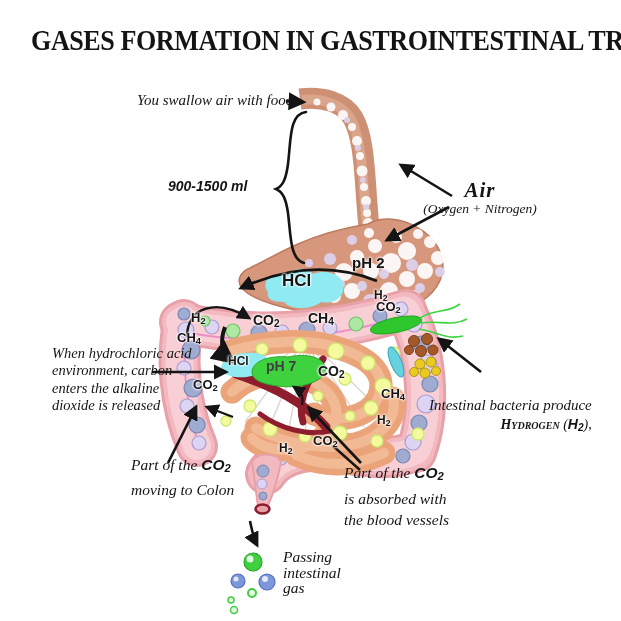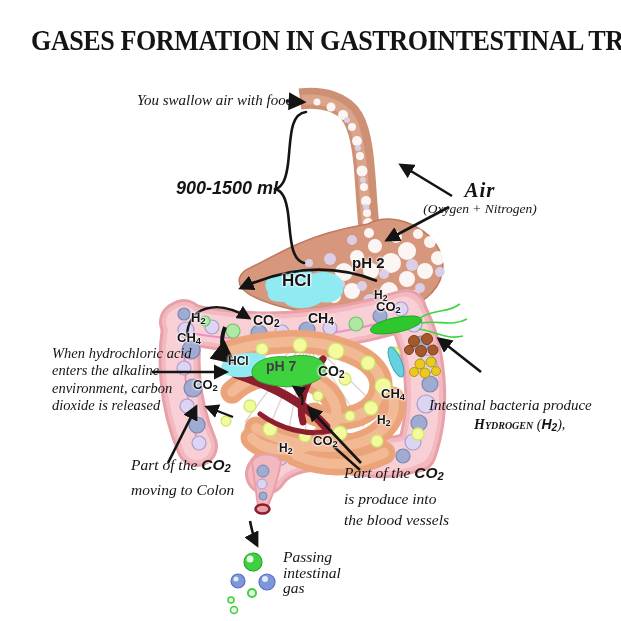--- a/index.html
+++ b/index.html
@@ -6,28 +6,28 @@
   body{width:621px;height:621px;overflow:hidden;}
   #canvas{position:relative;width:621px;height:621px;background:#fff;
           font-family:"Liberation Serif",serif;color:#141414;}
   svg.art{position:absolute;left:0;top:0;}
   .title{position:absolute;top:24px;left:0;width:621px;text-align:center;
          font-family:"Liberation Serif",serif;font-weight:700;font-size:29px;
          letter-spacing:-0.5px;transform:scaleX(0.9);transform-origin:50% 50%;
          white-space:nowrap;}
   .note{position:absolute;white-space:nowrap;font-family:"Liberation Serif",serif;font-style:italic;}
   .swallow{left:137px;top:92px;font-size:15px;}
-  .volume{left:176px;top:178px;font-family:"Liberation Sans",sans-serif;font-weight:700;font-size:18px;}
+  .volume{left:168px;top:178px;font-family:"Liberation Sans",sans-serif;font-weight:700;font-size:14px;}
   .airblock{left:405px;top:178px;width:150px;text-align:center;}
   .air-title{font-weight:700;font-size:21px;letter-spacing:1px;}
   .air-sub{font-size:13.5px;margin-top:-2px;}
   .hclnote{left:26px;top:345px;font-size:14.5px;line-height:17.4px;margin-left:26px;}
   .co2colon{left:131px;top:454px;font-size:15.5px;line-height:22px;}
   .co2blood{left:344px;top:462px;font-size:15.5px;line-height:21.5px;}
-  .bactnote{left:429px;top:396px;font-size:15px;line-height:19px;}
+  .bactnote{left:429px;top:396px;font-size:15px;line-height:19px;text-align:right;}
   .bactnote .b2{padding-left:9px;font-size:14px;}
   .caps{font-variant:small-caps;font-weight:700;padding-left:36px;}
   .gas-inline{font-family:"Liberation Sans",sans-serif;font-weight:700;}
   .passing{left:283px;top:549px;font-size:15.5px;line-height:15.5px;}
   .gas-label{position:absolute;font-family:"Liberation Sans",sans-serif;font-weight:700;
              color:#141414;line-height:1;white-space:nowrap;
              text-shadow:0 0 3px #fff,0 0 3px #fff,0 0 2px #fff;}
   .sub{font-size:0.72em;vertical-align:-0.22em;}
 </style>
 </head>
@@ -310,33 +310,33 @@
 
   <div class="note volume">900-1500 ml</div>
 
   <div class="note airblock">
     <div class="air-title">Air</div>
     <div class="air-sub">(Oxygen + Nitrogen)</div>
   </div>
 
   <div class="note hclnote">
     <div>When hydrochloric acid</div>
+    <div>environment, carbon</div>
     <div>enters the alkaline</div>
-    <div>environment, carbon</div>
     <div>dioxide is released</div>
   </div>
 
   <div class="note co2colon">
     <div><span>Part of the </span><span class="gas-inline">CO<span class="sub">2</span></span></div>
     <div>moving to Colon</div>
   </div>
 
   <div class="note co2blood">
     <div><span>Part of the </span><span class="gas-inline">CO<span class="sub">2</span></span></div>
-    <div>is produce into</div>
+    <div>is absorbed with</div>
     <div>the blood vessels</div>
   </div>
 
   <div class="note bactnote">
     <div>Intestinal bacteria produce</div>
     <div class="b2"><span class="caps">Hydrogen</span><span> (</span><span class="gas-inline">H<span class="sub">2</span></span><span>),</span></div>
   </div>
 
   <div class="note passing">
     <div>Passing</div>

